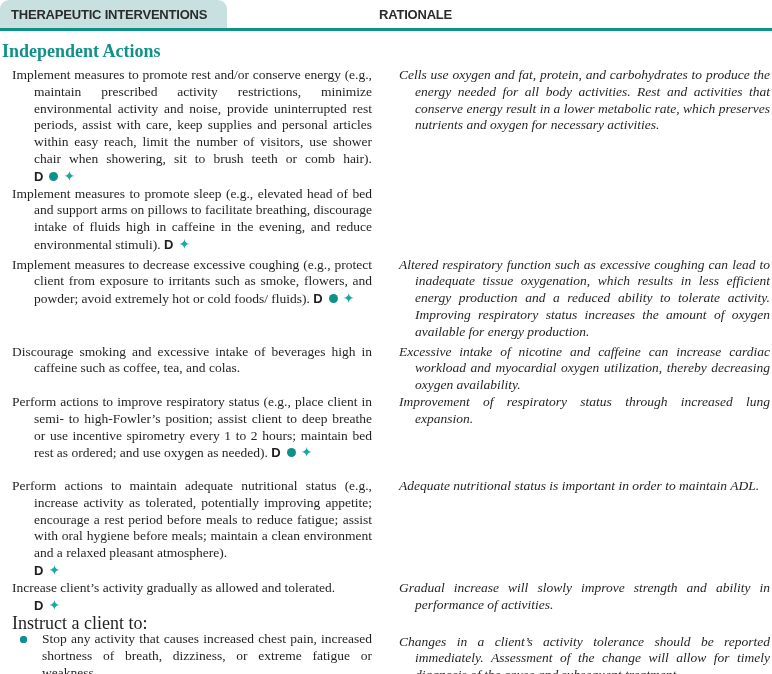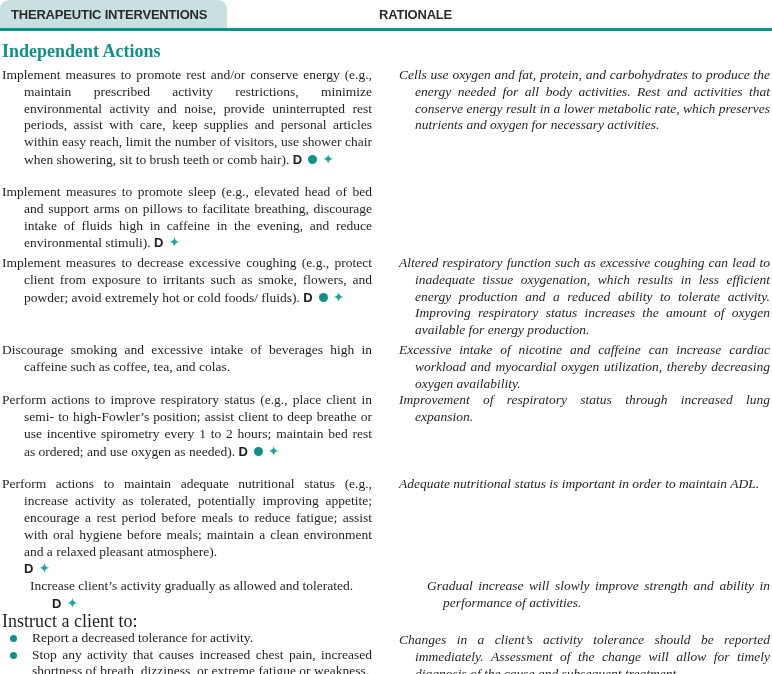--- a/index.html
+++ b/index.html
@@ -41,23 +41,23 @@
   }
   
   #rows{display:block;}
   .row{display:grid;grid-template-columns:390px 1fr;}
   .row:nth-child(1){min-height:117px;}
   .row:nth-child(2){min-height:71px;}
   .row:nth-child(3){min-height:87px;}
   .row:nth-child(4){min-height:50px;}
   .row:nth-child(5){min-height:84px;}
   .row:nth-child(6){min-height:102px;}
-  .row:nth-child(7){min-height:33px;padding-left:28px;}
+  .row:nth-child(7){min-height:33px;}
   .cell{box-sizing:border-box;}
-  .cell.left{padding:0 18px 0 2px;}
+  .cell.left{padding:0 18px 0 2px;margin-left:10px;}
   .cell.right{padding:0 2px 0 9px;}
   p.int, p.rat{margin:0;font-size:13.5px;line-height:16.8px;text-align:justify;}
   p.int{padding-left:22px;text-indent:-22px;}
   p.intro{margin:0;font-size:18px;line-height:16.8px;}
   p.rat{
     font-style:italic;
     padding-left:16px;text-indent:-16px;
   }
   .row:nth-child(8) .rat{padding-top:19px;}
   
@@ -154,21 +154,21 @@
           <p class="int"><span class="t">Increase client’s activity gradually as allowed and tolerated.</span> <span class="symline"><b class="sym-d">D</b><span class="sym-star">✦</span></span></p>
         </div>
         <div class="cell right">
           <p class="rat">Gradual increase will slowly improve strength and ability in performance of activities.</p>
         </div>
       </div>
       <div class="row">
         <div class="cell left">
           <p class="intro">Instruct a client to:</p>
           <ul class="bullets">
-            <li><span class="bdot"></span><span class="btext">Report a decreased tolerance for activity.</span></li>
+            <li><span class="bdot"></span></li>
             <li><span class="bdot"></span><span class="btext">Stop any activity that causes increased chest pain, increased shortness of breath, dizziness, or extreme fatigue or weakness.</span></li>
           </ul>
         </div>
         <div class="cell right">
           <p class="rat">Changes in a client’s activity tolerance should be reported immediately. Assessment of the change will allow for timely diagnosis of the cause and subsequent treatment.</p>
         </div>
       </div>
     </main>
 </div>
 

